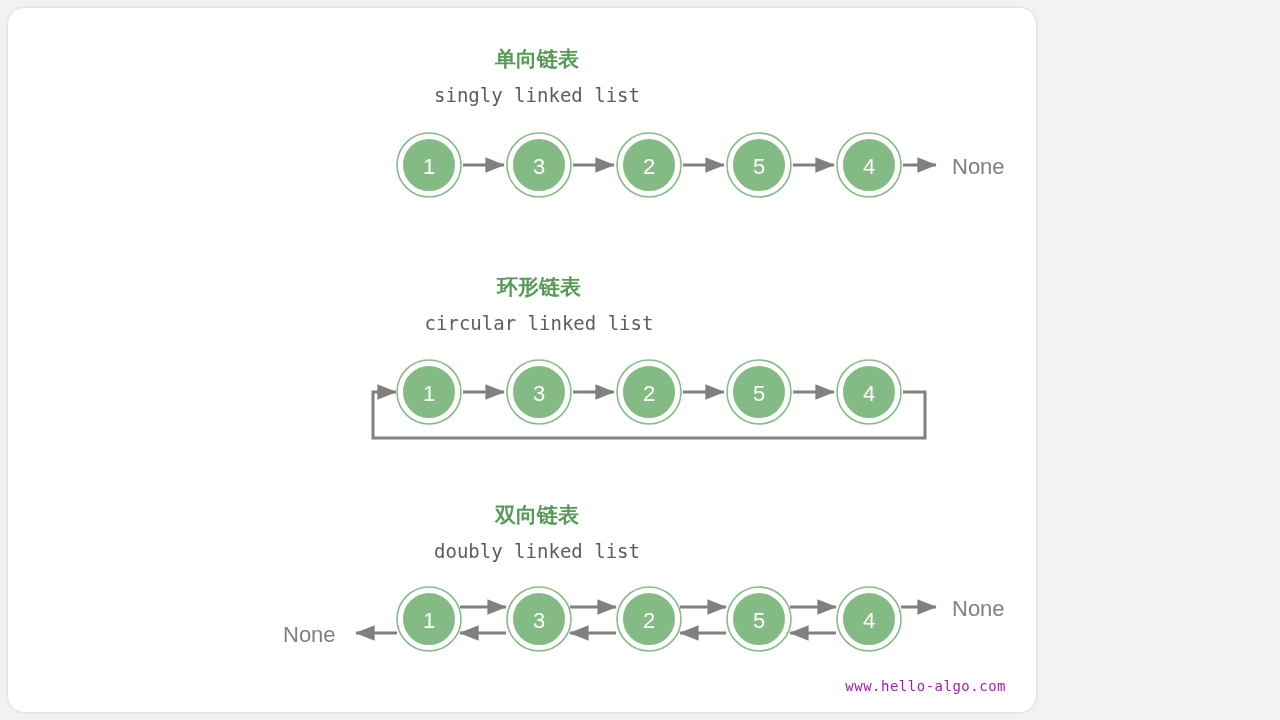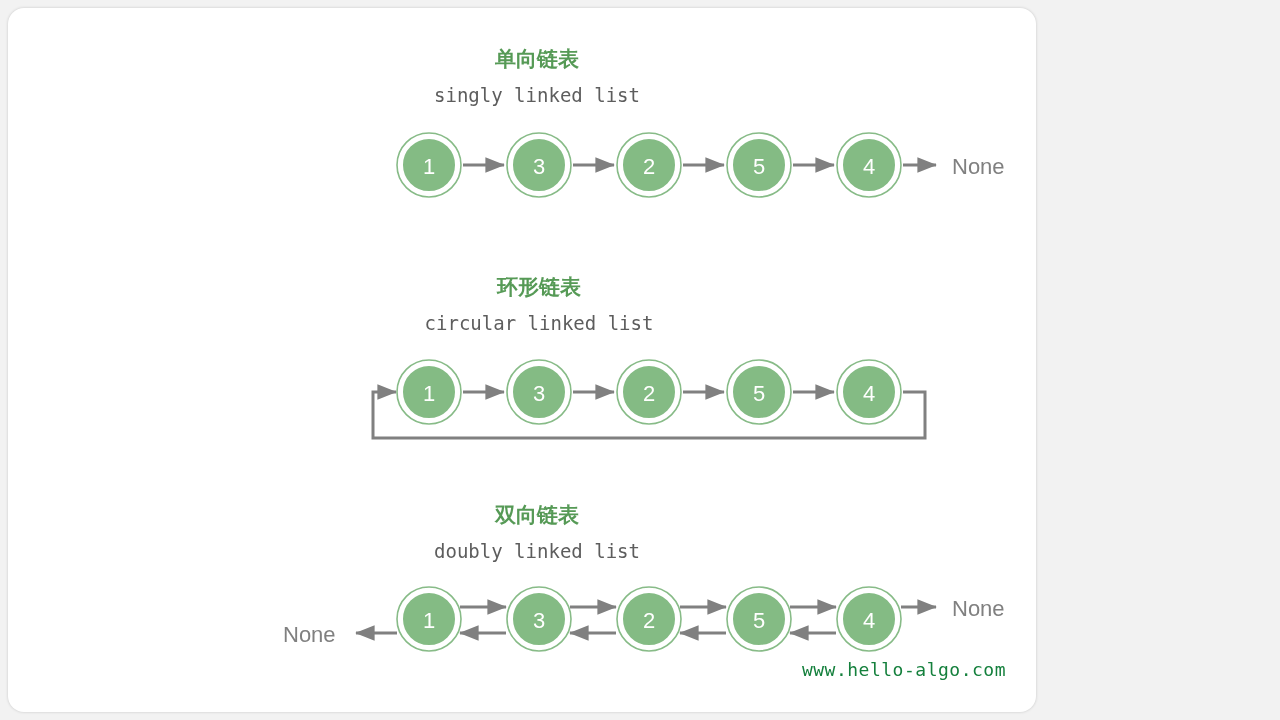--- a/index.html
+++ b/index.html
@@ -73,24 +73,24 @@
     fill: none;
   }
   .none-text {
     font-family: "Liberation Sans", sans-serif;
     font-size: 22px;
     fill: #808080;
   }
   .watermark {
     position: absolute;
     right: 30px;
-    bottom: 32px;
+    bottom: 18px;
     font-family: "DejaVu Sans Mono", monospace;
-    font-size: 18px;
-    color: #15803d;
+    font-size: 14px;
+    color: #a21caf;
     letter-spacing: 0.5px;
   }
 </style>
 </head>
 <body>
 
 <div id="canvas">
   <div class="card">
 
     <svg class="diagram" viewBox="0 0 1280 720">

